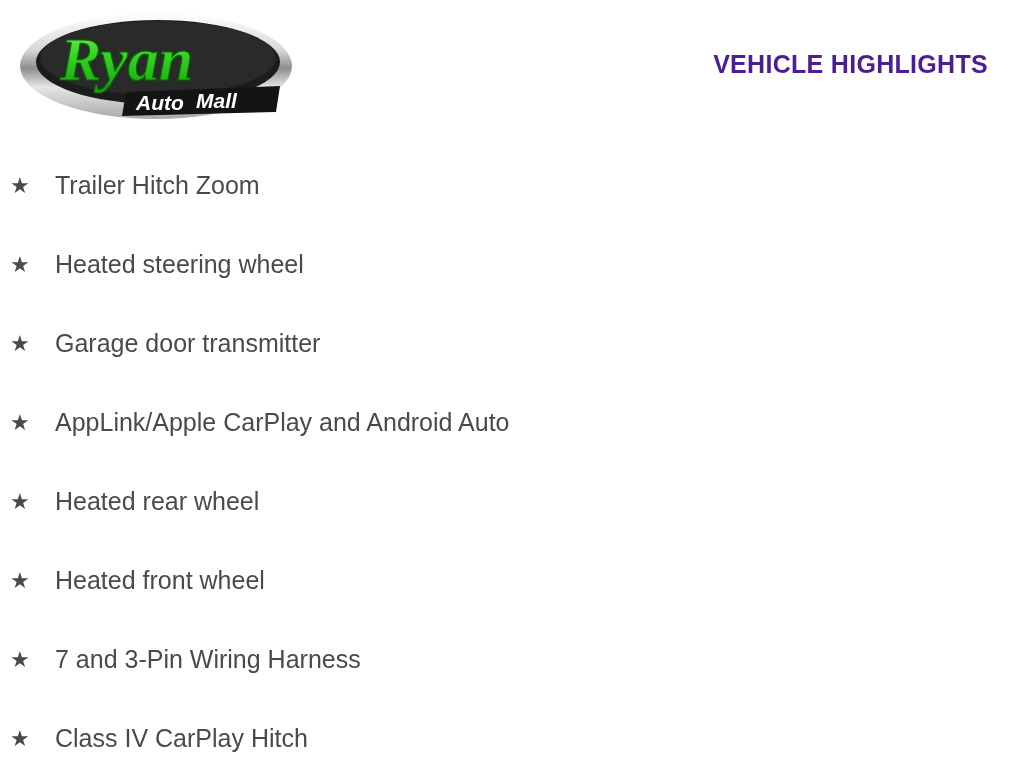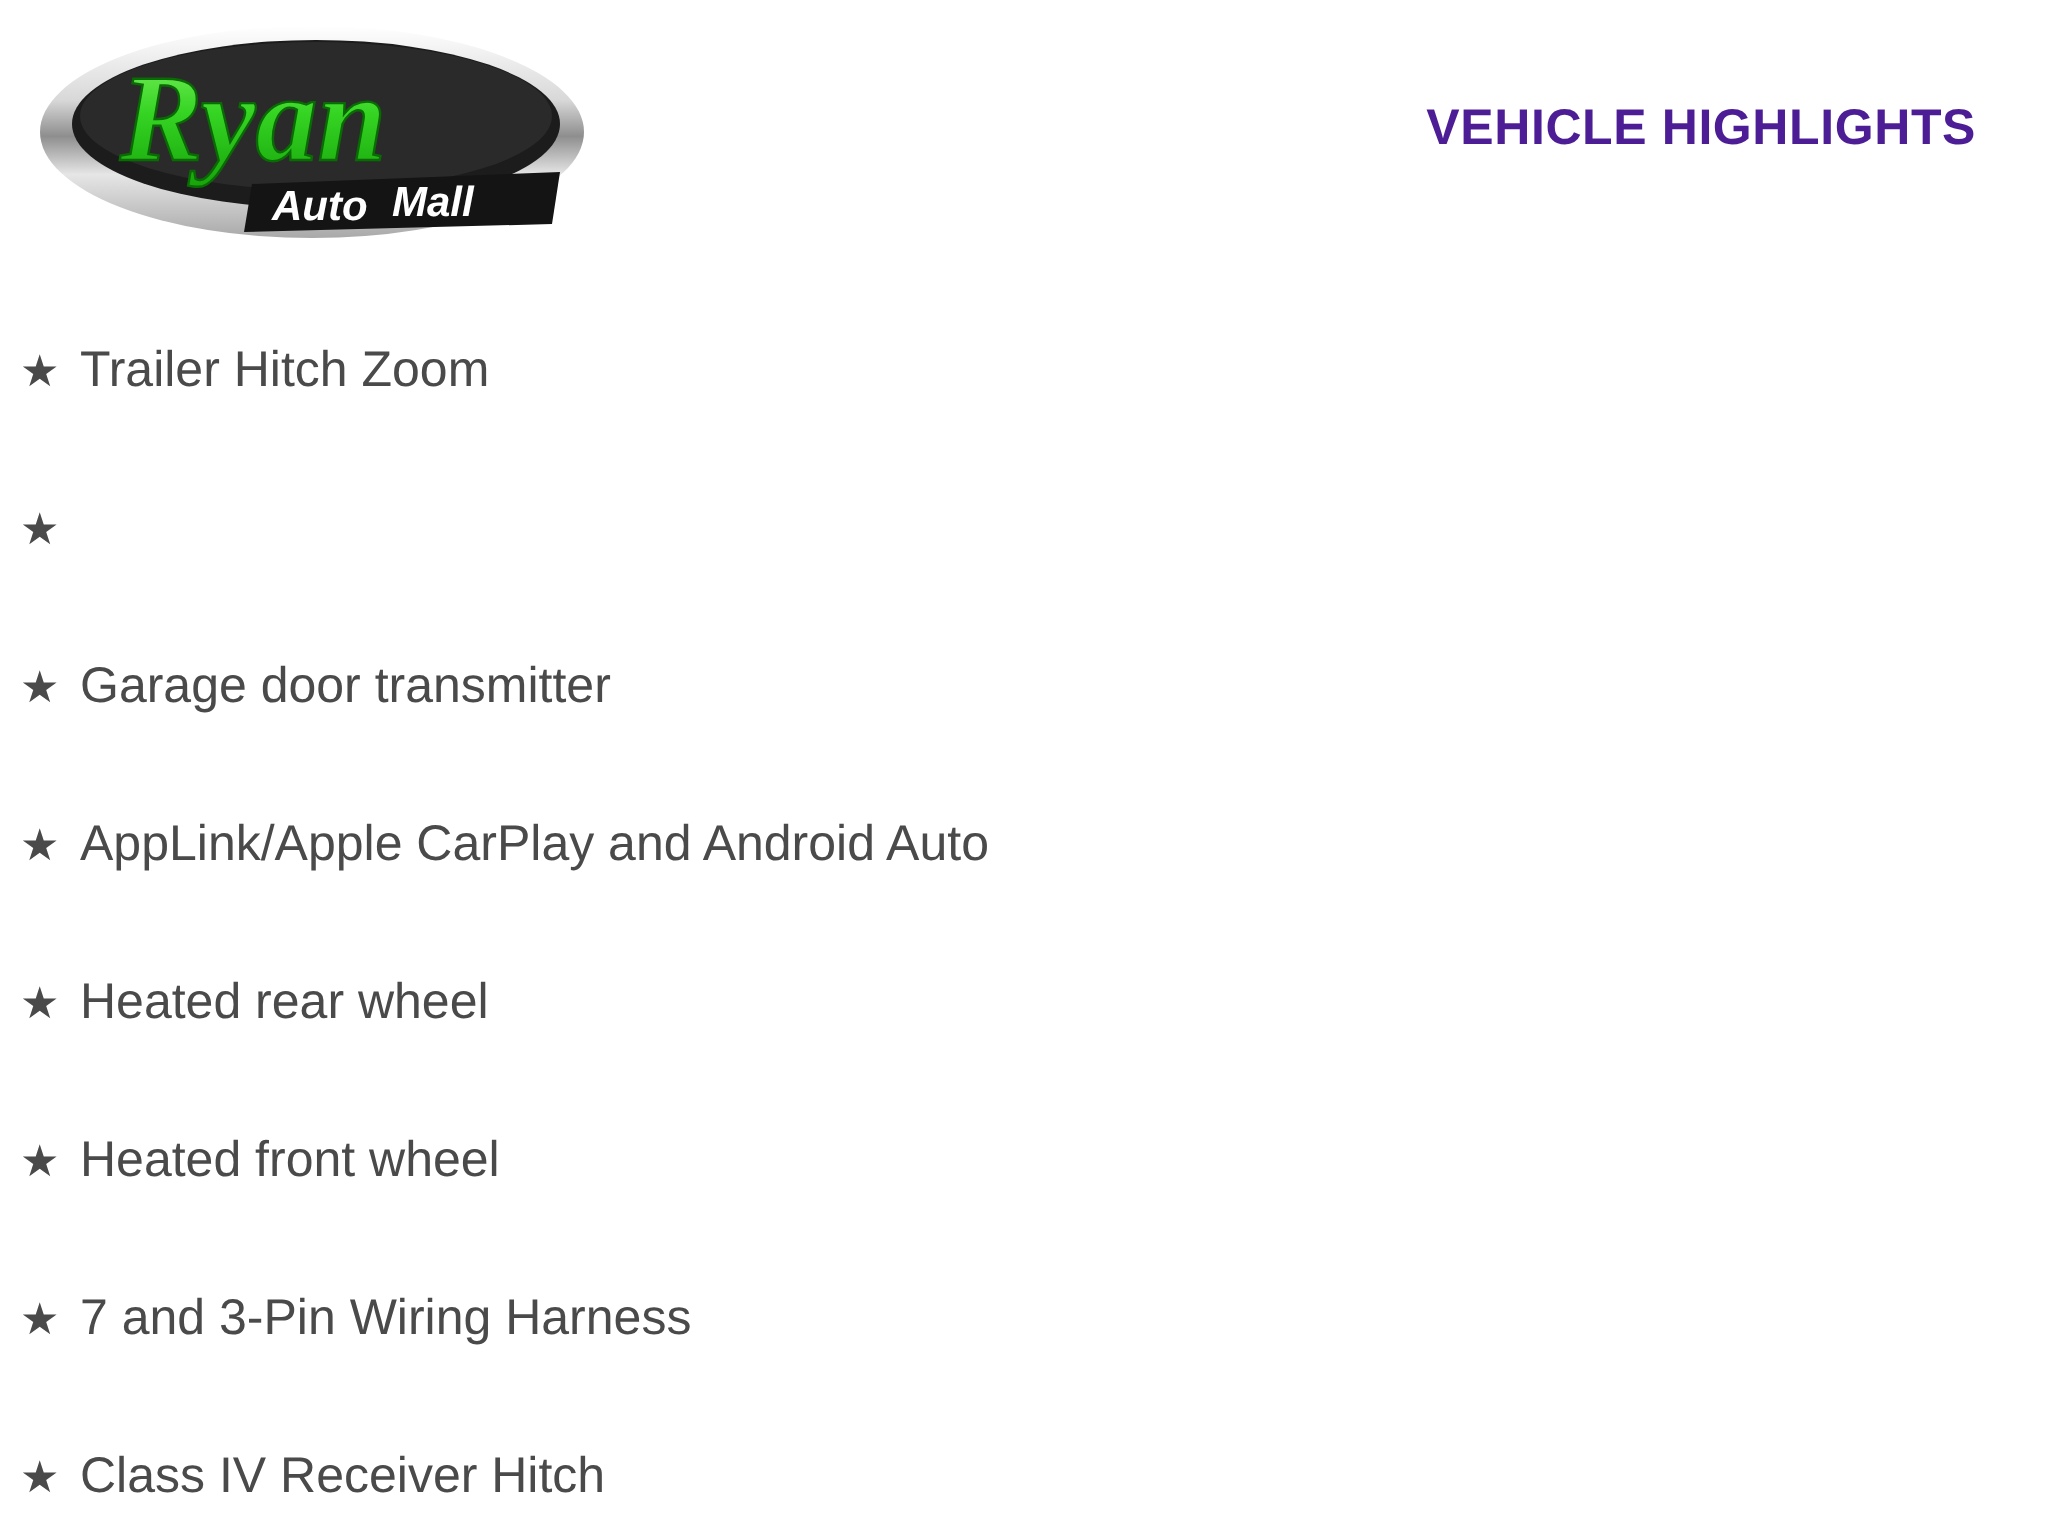--- a/index.html
+++ b/index.html
@@ -65,20 +65,21 @@
     line-height: 1;
     color: #4a4a4a;
     flex: none;
     text-align: left;
   }
   .feature-label {
     font-size: 25px;
     color: #4a4a4a;
     line-height: 1;
     white-space: nowrap;
+    margin-left: 15px;
   }
 </style>
 </head>
 <body>
 
 <div class="header">
 
   <div class="logo">
     <svg width="276" height="116" viewBox="0 0 276 116" xmlns="http://www.w3.org/2000/svg" aria-hidden="true">
       <defs>
@@ -112,20 +113,21 @@
   <div class="highlights-title">VEHICLE HIGHLIGHTS</div>
 </div>
 
 <ul class="feature-list">
   <li class="feature-item">
     <span class="star-icon">★</span>
     <span class="feature-label">Trailer Hitch Zoom</span>
   </li>
   <li class="feature-item">
     <span class="star-icon">★</span>
+    <span class="feature-label">Heated steering wheel</span>
   </li>
   <li class="feature-item">
     <span class="star-icon">★</span>
     <span class="feature-label">Garage door transmitter</span>
   </li>
   <li class="feature-item">
     <span class="star-icon">★</span>
     <span class="feature-label">AppLink/Apple CarPlay and Android Auto</span>
   </li>
   <li class="feature-item">
@@ -135,15 +137,15 @@
   <li class="feature-item">
     <span class="star-icon">★</span>
     <span class="feature-label">Heated front wheel</span>
   </li>
   <li class="feature-item">
     <span class="star-icon">★</span>
     <span class="feature-label">7 and 3-Pin Wiring Harness</span>
   </li>
   <li class="feature-item">
     <span class="star-icon">★</span>
-    <span class="feature-label">Class IV Receiver Hitch</span>
+    <span class="feature-label">Class IV CarPlay Hitch</span>
   </li>
 </ul>
 
 </body></html>

